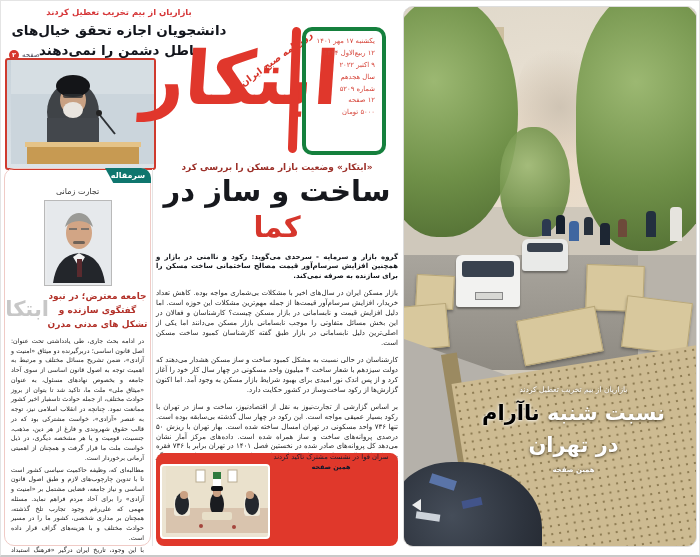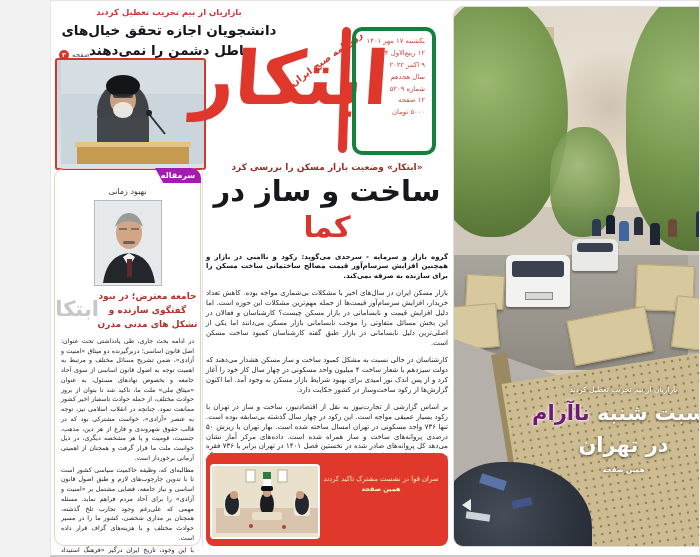--- a/index.html
+++ b/index.html
@@ -1,16 +1,16 @@
 <!DOCTYPE html>
 <html lang="fa" dir="rtl"><head>
 <meta charset="utf-8">
 <style>
   html,body{margin:0;padding:0;background:#f2f2f2;}
-  .page{position:relative;width:650px;height:557px;background:#ffffff;overflow:hidden;
+  .page{position:relative;width:700px;height:557px;background:#ffffff;overflow:hidden;
         font-family:"DejaVu Sans",sans-serif;direction:rtl;border:1px solid #e4e4e4;
         border-bottom:2px solid #c9c9c9;box-sizing:border-box;}
   .abs{position:absolute;}
 
   
   .tl-story{left:4px;top:6px;width:228px;text-align:center;}
   .kicker-red{color:#d6383a;font-size:8.5px;font-weight:bold;}
   .tl-title{margin-top:4px;font-size:13.5px;font-weight:bold;color:#12151c;line-height:1.45;}
   .pageref-row{display:inline-flex;align-items:center;gap:3px;font-size:7px;color:#445;}
   .tl-pageref{left:8px;top:49px;}
@@ -26,21 +26,21 @@
            transform:rotate(-36deg);white-space:nowrap;}
   .alef-stroke{left:289px;top:26px;width:9px;height:126px;background:#e0372c;border-radius:5px;
                transform:rotate(2deg);}
   .date-box{left:301px;top:26px;width:84px;height:128px;border:4px solid #15803d;border-radius:10px;
             padding:5px 7px;box-sizing:border-box;}
   .date-box div{color:#d6453a;font-size:6.8px;line-height:1.75;text-align:right;white-space:nowrap;}
 
   
   .ed-col{left:3px;top:167px;width:147px;height:378px;border:1px solid #f0cbc6;border-radius:10px;
           box-sizing:border-box;}
-  .ed-tab{position:absolute;left:auto;right:-1px;top:-1px;width:46px;height:15px;background:#a21caf;
+  .ed-tab{position:absolute;left:auto;right:-1px;top:-1px;width:46px;height:15px;background:#0f766e;
           color:#fff;font-size:8px;font-weight:bold;text-align:center;line-height:15px;
           border-radius:0 10px 0 0;clip-path:polygon(0 0,100% 0,100% 100%,18% 100%);}
   .ed-author{margin-top:18px;text-align:center;font-size:8px;color:#333;}
   .ed-photo{width:66px;height:84px;margin:4px auto 0 auto;border:1px solid #b9b9b9;background:#e9ebed;overflow:hidden;}
   .ed-title{margin-top:4px;text-align:center;color:#b23129;font-weight:bold;font-size:9px;line-height:1.55;position:relative;z-index:2;margin-left:40px;}
   .ed-watermark{left:0;top:128px;width:44px;overflow:hidden;font-size:21px;font-weight:bold;
                 color:#9a9a9a;opacity:.55;white-space:nowrap;z-index:1;}
   .ed-body{padding:4px 6px 0 6px;font-size:6.3px;line-height:1.55;text-align:justify;color:#222;}
   .ed-body p{margin:0 0 2px 0;}
 
@@ -54,21 +54,21 @@
   .lead-headline .red{color:#d6362c;text-align:center;}
   .lead-par{margin-top:7px;font-size:7px;line-height:1.42;text-align:justify;color:#222;}
   .lead-par.bold{font-weight:bold;color:#101318;}
   .more-row{display:flex;justify-content:flex-end;align-items:center;gap:3px;margin-top:3px;
             font-size:6.5px;color:#55606e;}
 
   
   .banner{left:155px;top:452px;width:242px;height:93px;background:#e0382b;border-radius:8px;}
   .banner-photo{position:absolute;left:4px;top:11px;width:106px;height:71px;background:#ece4d2;
                 border:2px solid #fff;border-radius:4px;overflow:hidden;}
-  .banner-text{position:absolute;right:4px;top:22px;width:126px;text-align:center;color:#fef9c3;}
+  .banner-text{position:absolute;right:4px;top:0;width:126px;text-align:center;color:#0f172a;}
   .banner-kicker{font-size:6.8px;opacity:.95;}
   .banner-headline{margin-top:2px;font-size:12.5px;font-weight:bold;line-height:1.45;}
   .banner-pageref{margin-top:2px;font-size:6.5px;font-weight:bold;}
 
   
   .main-photo{left:402px;top:5px;width:294px;height:541px;border-radius:10px;overflow:hidden;
               background:#cfc8bb;border:1px solid #ddd;box-sizing:border-box;}
   .mp-sky{position:absolute;left:0;top:0;width:100%;height:200px;
           background:radial-gradient(ellipse at 50% 75%, #ecd9c4 0%, #e6ded0 45%, #ddd6c8 100%);}
   .mp-smoke{position:absolute;left:38%;top:30px;width:90px;height:140px;border-radius:50%;
@@ -92,21 +92,21 @@
            background-size:8px 8px;border-left:7px solid #a6placeholder;}
   .mp-slab-edge{position:absolute;left:58px;top:345px;width:16px;height:270px;transform:rotate(-9deg);
                 background:#9b8a61;}
   .mp-debris{position:absolute;left:-12px;top:455px;width:150px;height:120px;border-radius:40% 55% 20% 20%;
              background:radial-gradient(circle at 40% 45%, #454d59 0%, #2d333d 65%, #23272f 100%);}
   .shard{position:absolute;}
   .photo-overlay{position:absolute;left:55px;right:8px;top:378px;text-align:center;z-index:5;}
   .po-kicker{color:#fff;font-size:7.5px;text-shadow:0 0 3px rgba(60,50,30,.9);}
   .po-headline{margin-top:4px;color:#fff;font-size:21px;font-weight:bold;line-height:1.5;
                text-shadow:0 1px 3px rgba(60,50,30,.85);}
-  .po-headline .red{color:#701a75;text-shadow:0 0 2px #fff,0 0 4px #fff;}
+  .po-headline .red{color:#000000;text-shadow:0 0 2px #fff,0 0 4px #fff;}
   .po-pageref{margin-top:5px;color:#fff;font-size:7px;font-weight:bold;text-shadow:0 0 3px rgba(60,50,30,.9);}
   .mp-mark{position:absolute;left:8px;top:492px;width:0;height:0;border-top:6px solid transparent;
            border-bottom:6px solid transparent;border-right:9px solid #fff;opacity:.9;}
 </style>
 </head>
 <body>
 
 <div class="page">
 
   <div class="abs tl-story">
@@ -142,21 +142,21 @@
     <div>۱۲ ربیع‌الاول ۱۴۴۴</div>
     <div>۹ اکتبر ۲۰۲۲</div>
     <div>سال هجدهم</div>
     <div>شماره ۵۲۰۹</div>
     <div>۱۲ صفحه</div>
     <div>۵۰۰۰ تومان</div>
   </div>
 
   <div class="abs ed-col">
     <div class="ed-tab">سرمقاله</div>
-    <div class="ed-author">بهبود زمانی</div>
+    <div class="ed-author">تجارت زمانی</div>
     <div class="ed-photo">
       <svg width="64" height="82" viewBox="0 0 64 82">
         <rect x="0" y="0" width="64" height="82" fill="#e6e9ec"></rect>
         <path d="M6 82 Q10 54 32 52 Q54 54 58 82 Z" fill="#23262b"></path>
         <path d="M26 56 L32 66 L38 56 L32 52 Z" fill="#f2f2f2"></path>
         <rect x="30" y="58" width="5" height="18" fill="#5a2a2e"></rect>
         <ellipse cx="32" cy="32" rx="13" ry="16" fill="#d2a585"></ellipse>
         <path d="M18 26 Q22 12 32 12 Q42 12 46 26 Q40 20 32 20 Q24 20 18 26 Z" fill="#9a9a96"></path>
         <rect x="26" y="40" width="12" height="3" rx="1.5" fill="#6e6258"></rect>
         <rect x="22" y="27" width="8" height="2" fill="#7c726a"></rect>

